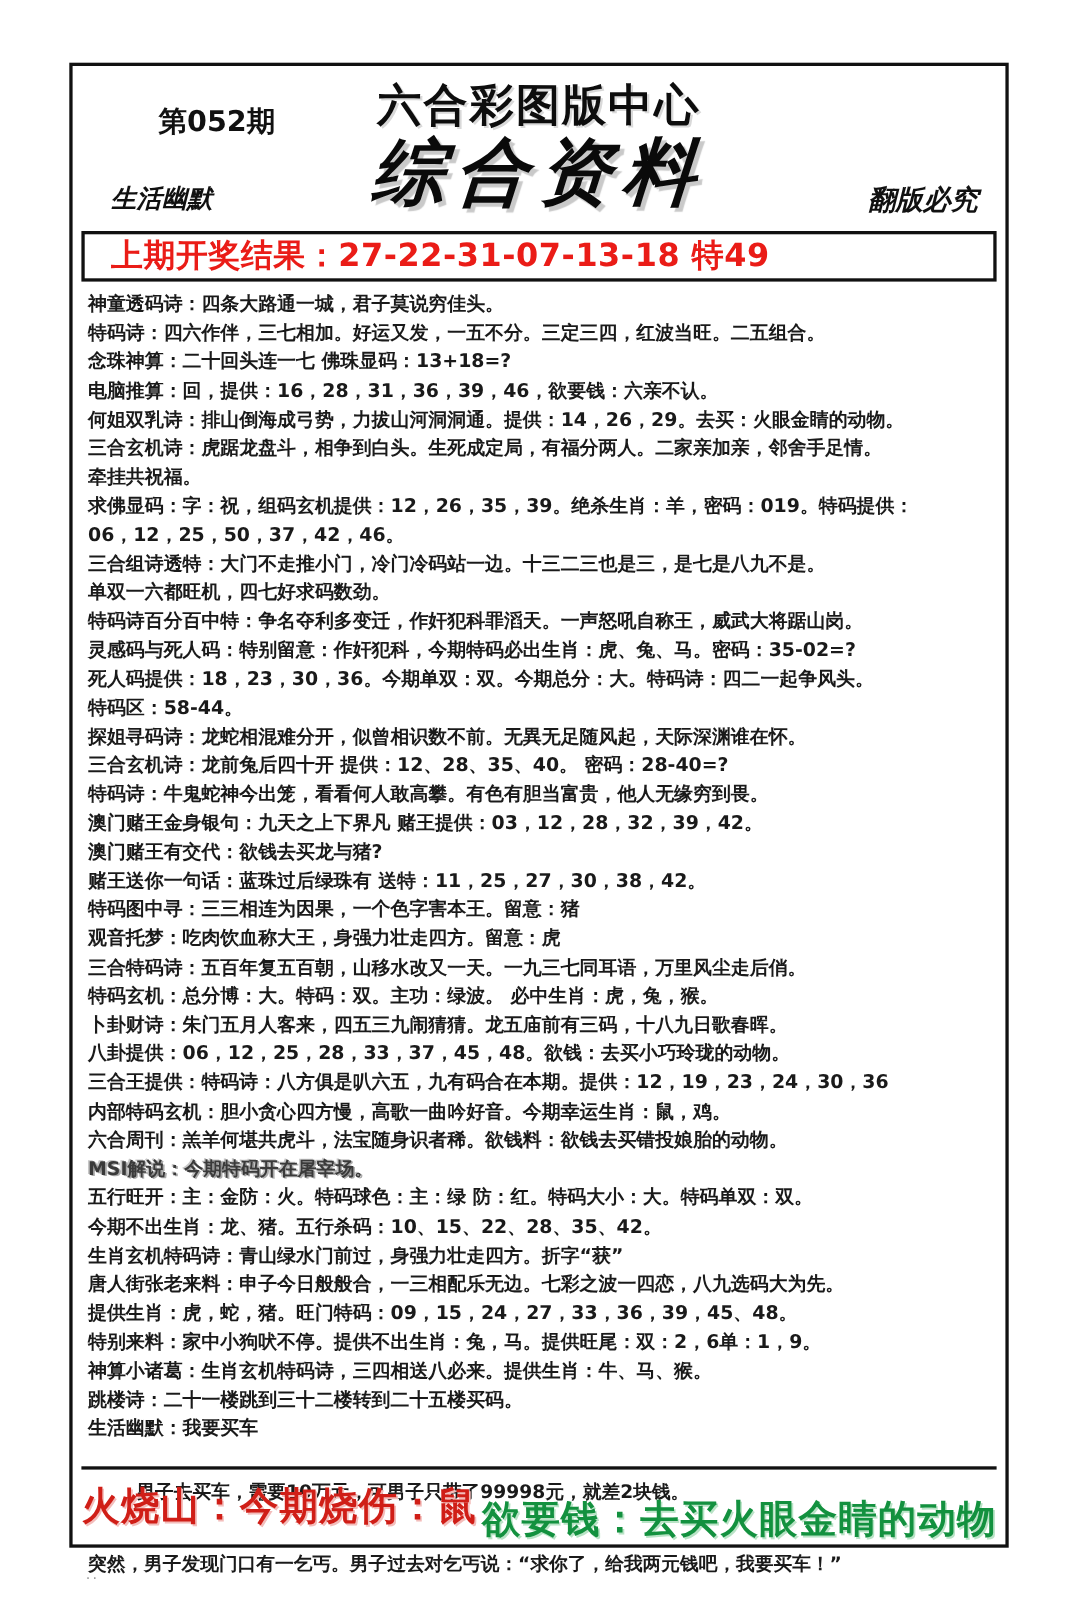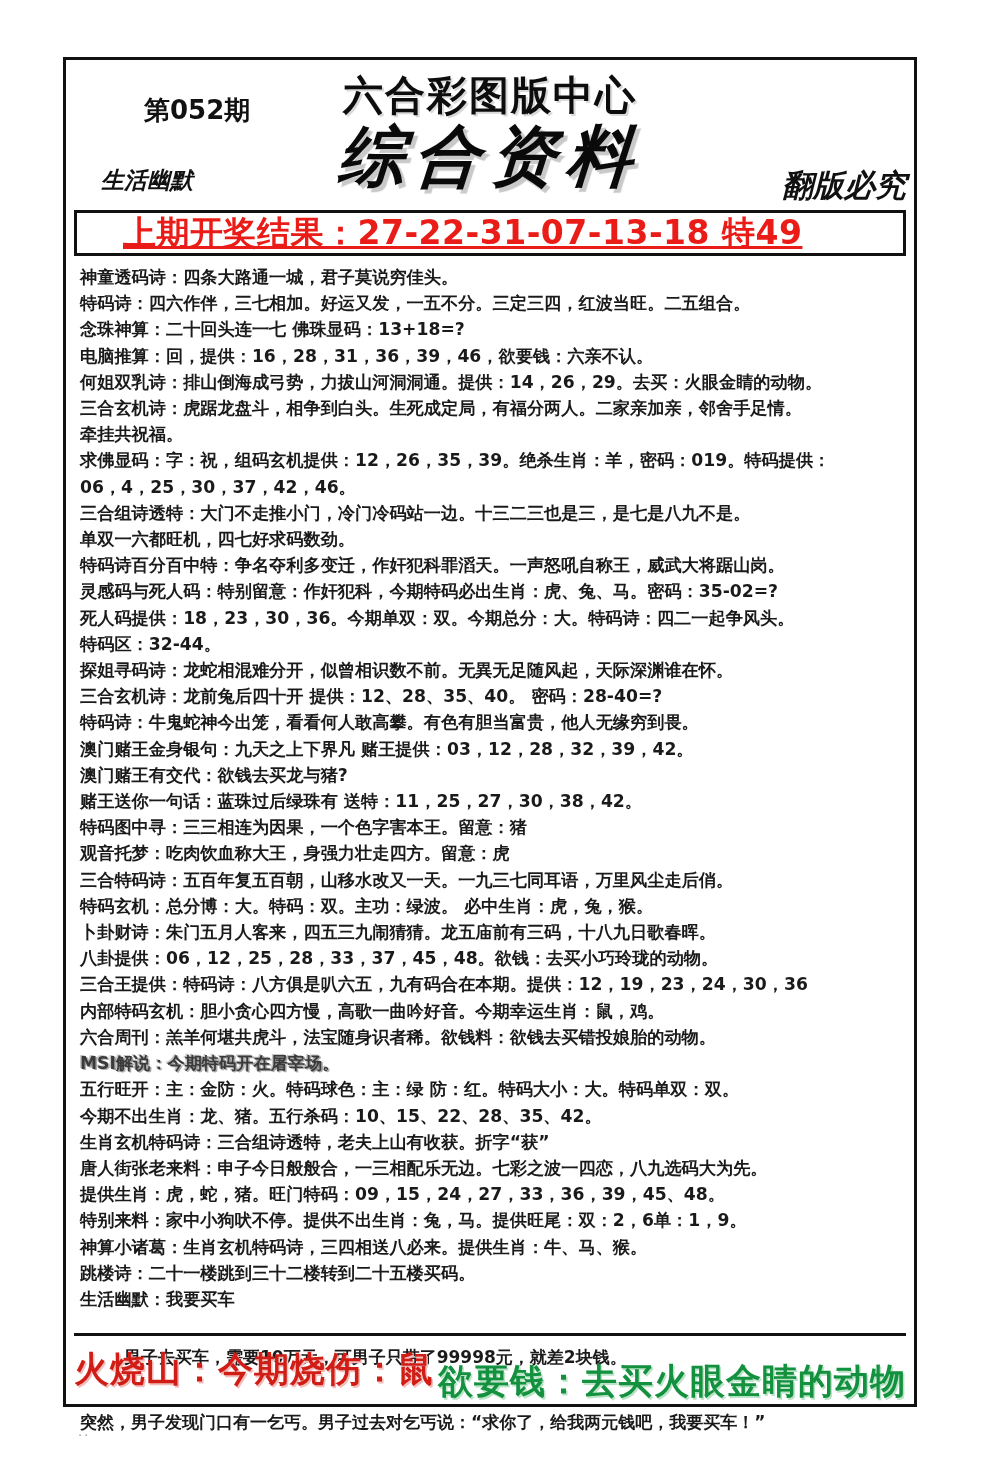--- a/index.html
+++ b/index.html
@@ -40,22 +40,22 @@
     position:absolute;
     left:35px; top:105px;
     font-size:23px;
     font-weight:700;
     color:#111;
     font-family:"DejaVu Serif","Liberation Serif",serif;
     font-style:italic;
   }
   .copyright-right{
     position:absolute;
-    right:8px; top:105px;
-    font-size:31px;
+    right:25px; top:105px;
+    font-size:25px;
     font-weight:700;
     color:#111;
     font-family:"DejaVu Serif","Liberation Serif",serif;
     font-style:italic;
     text-align:right;
   }
   .site-title{
     position:absolute;
     left:0; right:0; top:8px;
     text-align:center;
@@ -84,28 +84,27 @@
   .result-box{
     margin:0 8px;
     border:3px solid #111;
     height:46px;
     display:flex;
     align-items:center;
     box-sizing:border-box;
     background:#fff;
   }
   .result-text{
-    padding-left:46px;
+    padding-left:24px;
     color:#ea1c17;
-    font-size:33px;
+    font-size:29px;
     font-weight:700;
     letter-spacing:0.5px;
     white-space:nowrap;
     font-family:"DejaVu Sans","Liberation Sans",sans-serif;
-    text-decoration:underline;
   }
 
   
   .body-text{
     padding:8px 14px 0 14px;
   }
   .line{
     font-size:17.2px;
     line-height:26.2px;
     color:#1a1a1a;
@@ -176,48 +175,48 @@
   <div class="body-text">
     <div id="grp1">
         <div class="line">神童透码诗：四条大路通一城，君子莫说穷佳头。</div>
         <div class="line">特码诗：四六作伴，三七相加。好运又发，一五不分。三定三四，红波当旺。二五组合。</div>
         <div class="line">念珠神算：二十回头连一七  佛珠显码：13+18=?</div>
         <div class="line">电脑推算：回，提供：16，28，31，36，39，46，欲要钱：六亲不认。</div>
         <div class="line">何姐双乳诗：排山倒海成弓势，力拔山河洞洞通。提供：14，26，29。去买：火眼金睛的动物。</div>
         <div class="line">三合玄机诗：虎踞龙盘斗，相争到白头。生死成定局，有福分两人。二家亲加亲，邻舍手足情。</div>
         <div class="line">牵挂共祝福。</div>
         <div class="line">求佛显码：字：祝，组码玄机提供：12，26，35，39。绝杀生肖：羊，密码：019。特码提供：</div>
-        <div class="line">06，4，25，30，37，42，46。</div>
+        <div class="line">06，12，25，50，37，42，46。</div>
         <div class="line">三合组诗透特：大门不走推小门，冷门冷码站一边。十三二三也是三，是七是八九不是。</div>
         <div class="line">单双一六都旺机，四七好求码数劲。</div>
         <div class="line">特码诗百分百中特：争名夺利多变迁，作奸犯科罪滔天。一声怒吼自称王，威武大将踞山岗。</div>
         <div class="line">灵感码与死人码：特别留意：作奸犯科，今期特码必出生肖：虎、兔、马。密码：35-02=?</div>
         <div class="line">死人码提供：18，23，30，36。今期单双：双。今期总分：大。特码诗：四二一起争风头。</div>
-        <div class="line">特码区：32-44。</div>
+        <div class="line">特码区：58-44。</div>
         <div class="line">探姐寻码诗：龙蛇相混难分开，似曾相识数不前。无異无足随风起，天际深渊谁在怀。</div>
         <div class="line">三合玄机诗：龙前兔后四十开  提供：12、28、35、40。 密码：28-40=?</div>
         <div class="line">特码诗：牛鬼蛇神今出笼，看看何人敢高攀。有色有胆当富贵，他人无缘穷到畏。</div>
         <div class="line">澳门赌王金身银句：九天之上下界凡  赌王提供：03，12，28，32，39，42。</div>
         <div class="line">澳门赌王有交代：欲钱去买龙与猪?</div>
         <div class="line">赌王送你一句话：蓝珠过后绿珠有  送特：11，25，27，30，38，42。</div>
         <div class="line">特码图中寻：三三相连为因果，一个色字害本王。留意：猪</div>
         <div class="line">观音托梦：吃肉饮血称大王，身强力壮走四方。留意：虎</div>
         <div class="line">三合特码诗：五百年复五百朝，山移水改又一天。一九三七同耳语，万里风尘走后俏。</div>
         <div class="line">特码玄机：总分博：大。特码：双。主功：绿波。 必中生肖：虎，兔，猴。</div>
         <div class="line">卜卦财诗：朱门五月人客来，四五三九闹猜猜。龙五庙前有三码，十八九日歌春晖。</div>
         <div class="line">八卦提供：06，12，25，28，33，37，45，48。欲钱：去买小巧玲珑的动物。</div>
         <div class="line">三合王提供：特码诗：八方俱是叭六五，九有码合在本期。提供：12，19，23，24，30，36</div>
         <div class="line">内部特码玄机：胆小贪心四方慢，高歌一曲吟好音。今期幸运生肖：鼠，鸡。</div>
         <div class="line">六合周刊：羔羊何堪共虎斗，法宝随身识者稀。欲钱料：欲钱去买错投娘胎的动物。</div>
       </div>
     <div class="line smudge">MSI解说：今期特码开在屠宰场。</div>
     <div id="grp2">
         <div class="line">五行旺开：主：金防：火。特码球色：主：绿 防：红。特码大小：大。特码单双：双。</div>
         <div class="line">今期不出生肖：龙、猪。五行杀码：10、15、22、28、35、42。</div>
-        <div class="line">生肖玄机特码诗：三合组诗透特，老夫上山有收获。折字“获”</div>
+        <div class="line">生肖玄机特码诗：青山绿水门前过，身强力壮走四方。折字“获”</div>
         <div class="line">唐人街张老来料：申子今日般般合，一三相配乐无边。七彩之波一四恋，八九选码大为先。</div>
         <div class="line">提供生肖：虎，蛇，猪。旺门特码：09，15，24，27，33，36，39，45、48。</div>
         <div class="line">特别来料：家中小狗吠不停。提供不出生肖：兔，马。提供旺尾：双：2，6单：1，9。</div>
         <div class="line">神算小诸葛：生肖玄机特码诗，三四相送八必来。提供生肖：牛、马、猴。</div>
         <div class="line">跳楼诗：二十一楼跳到三十二楼转到二十五楼买码。</div>
         <div class="line">生活幽默：我要买车</div>
       </div>
     <div class="line blank"></div>
     <div class="line joke indent">男子去买车，需要10万元，可男子只带了99998元，就差2块钱。</div>
     <div class="line blank"></div>

